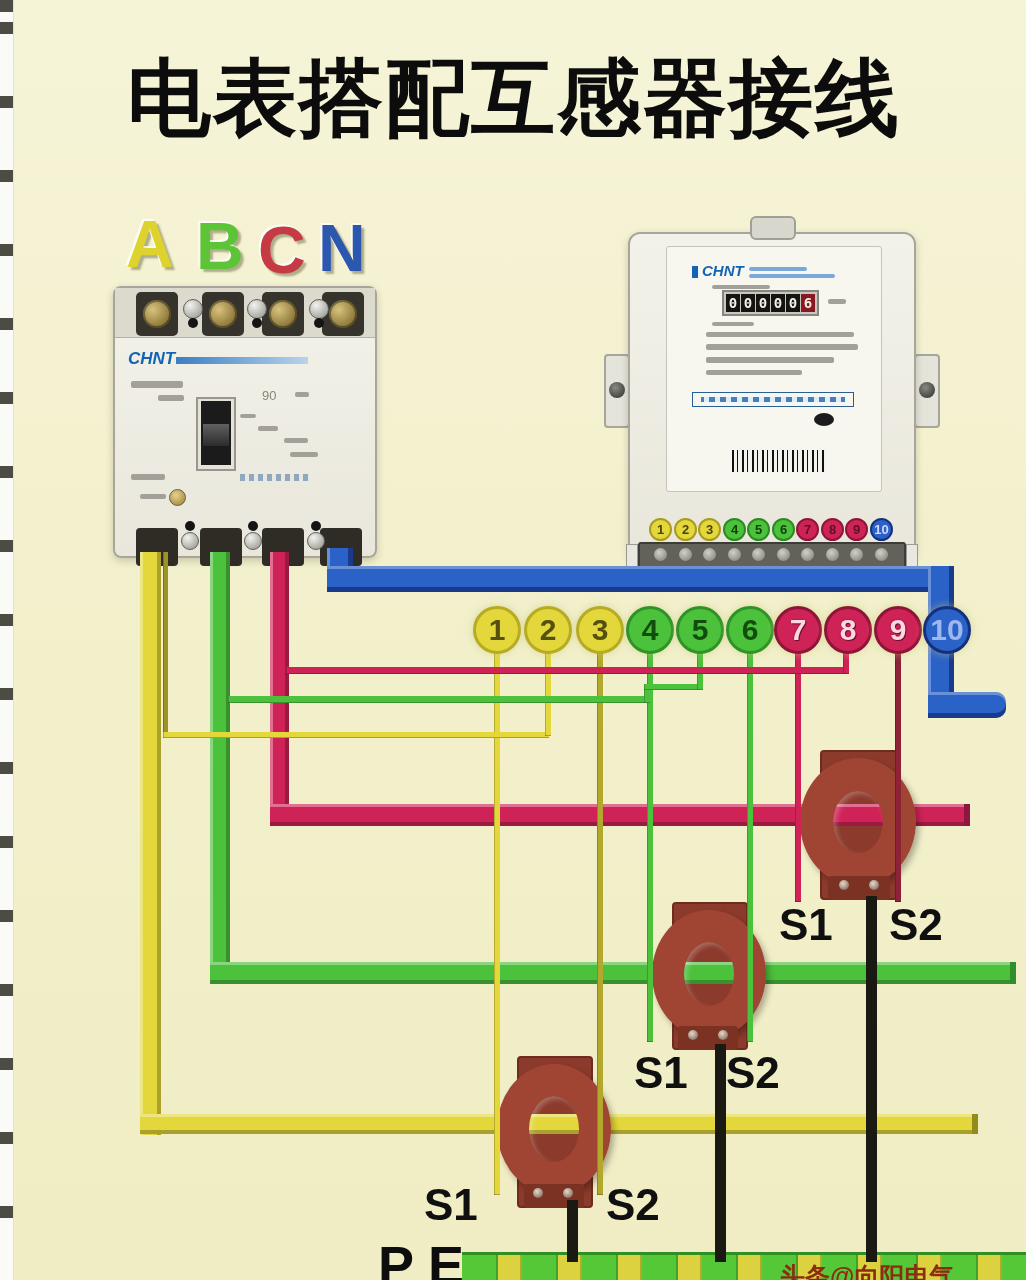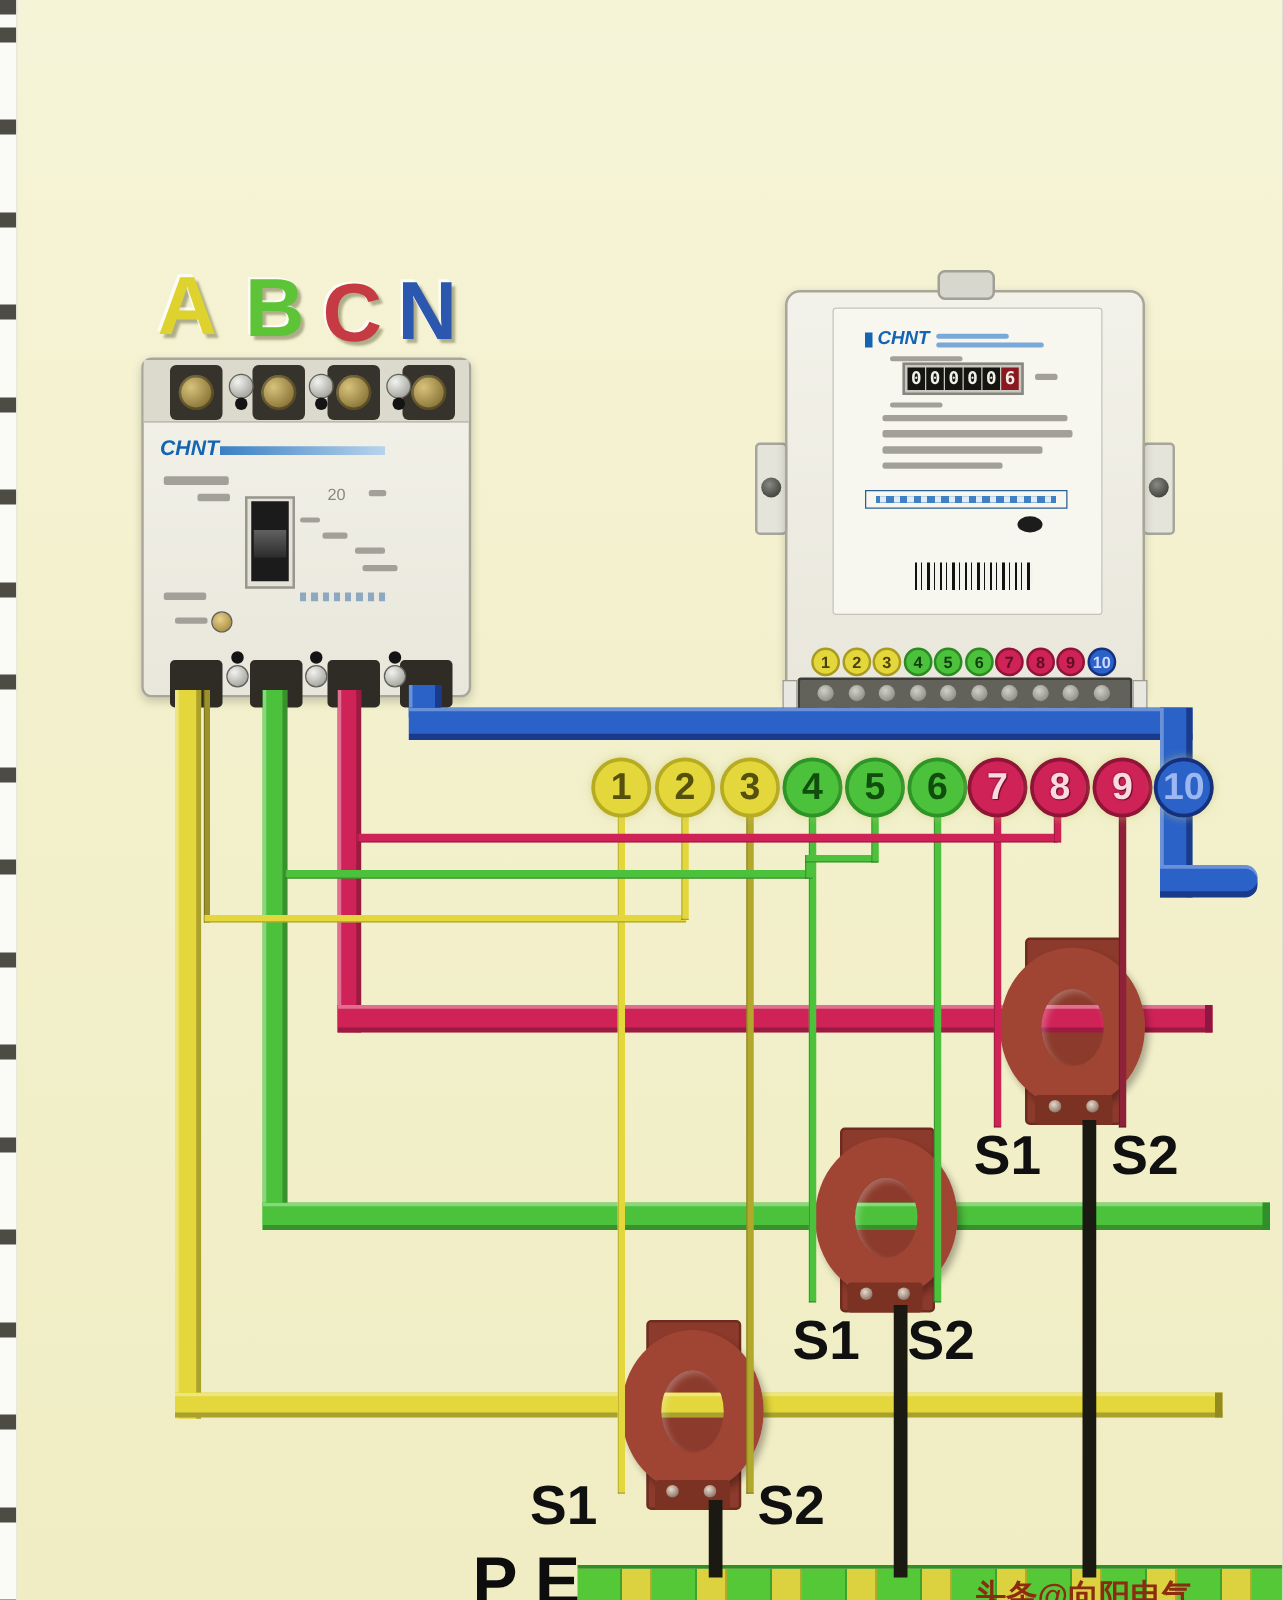--- a/index.html
+++ b/index.html
@@ -90,20 +90,21 @@
   .pe-label{z-index:9;font-size:54px;font-weight:700;color:#0d0d0d;letter-spacing:14px;}
   .watermark{z-index:10;font-size:25px;font-weight:700;color:#8b2b10;filter:blur(.6px);white-space:nowrap;}
 </style>
 </head>
 <body>
 
 <div id="canvas">
 
   <div class="abs edge-strip"></div>
 
+  <div class="abs title">电表搭配互感器接线</div>
 
   <div class="abs phase-letter" style="left: 126px; top: 206px; color: rgb(221, 210, 46);">A</div>
   <div class="abs phase-letter" style="left: 196px; top: 208px; color: rgb(94, 196, 55);">B</div>
   <div class="abs phase-letter" style="left: 258px; top: 212px; color: rgb(198, 58, 68);">C</div>
   <div class="abs phase-letter" style="left: 318px; top: 210px; color: rgb(43, 87, 174);">N</div>
 
   <div class="abs device" style="left:113px;top:286px;width:264px;height:272px;"></div>
   <div class="abs" style="left:115px;top:288px;width:260px;height:50px;background:#dcd9cd;border-bottom:1px solid #b5b2a5;z-index:3;"></div>
 
   <div class="abs lug" style="left:136px;top:292px;"></div>
@@ -114,21 +115,21 @@
   <div class="abs screw" style="left:247px;top:299px;width:20px;height:20px;"></div>
   <div class="abs screw" style="left:309px;top:299px;width:20px;height:20px;"></div>
   <div class="abs bdot" style="left:188px;top:318px;width:10px;height:10px;"></div>
   <div class="abs bdot" style="left:252px;top:318px;width:10px;height:10px;"></div>
   <div class="abs bdot" style="left:314px;top:318px;width:10px;height:10px;"></div>
 
   <div class="abs brand" style="left:128px;top:349px;font-size:17px;">CHNT</div>
   <div class="abs" style="left:176px;top:357px;width:132px;height:7px;z-index:4;background:linear-gradient(90deg,#3a7fc4,#b8d4ec);"></div>
   <div class="abs smudge" style="left:131px;top:381px;width:52px;height:7px;"></div>
   <div class="abs smudge" style="left:158px;top:395px;width:26px;height:6px;"></div>
-  <div class="abs" style="left:262px;top:388px;z-index:4;font-size:13px;color:#8a887c;">20</div>
+  <div class="abs" style="left:262px;top:388px;z-index:4;font-size:13px;color:#8a887c;">90</div>
   <div class="abs toggle-outer" style="left:196px;top:397px;width:40px;height:74px;"></div>
   <div class="abs toggle-handle" style="left:201px;top:401px;width:30px;height:64px;"></div>
   <div class="abs toggle-grip" style="left:203px;top:424px;width:26px;height:22px;"></div>
   <div class="abs smudge" style="left:240px;top:414px;width:16px;height:4px;"></div>
   <div class="abs smudge" style="left:258px;top:426px;width:20px;height:5px;"></div>
   <div class="abs smudge" style="left:284px;top:438px;width:24px;height:5px;"></div>
   <div class="abs smudge" style="left:295px;top:392px;width:14px;height:5px;"></div>
   <div class="abs smudge" style="left:290px;top:452px;width:28px;height:5px;"></div>
   <div class="abs smudge" style="left:131px;top:474px;width:34px;height:6px;"></div>
   <div class="abs" style="left:240px;top:474px;width:70px;height:7px;z-index:4;background:repeating-linear-gradient(90deg,#8fa8c0 0 5px,#e8e8e0 5px 9px);"></div>

